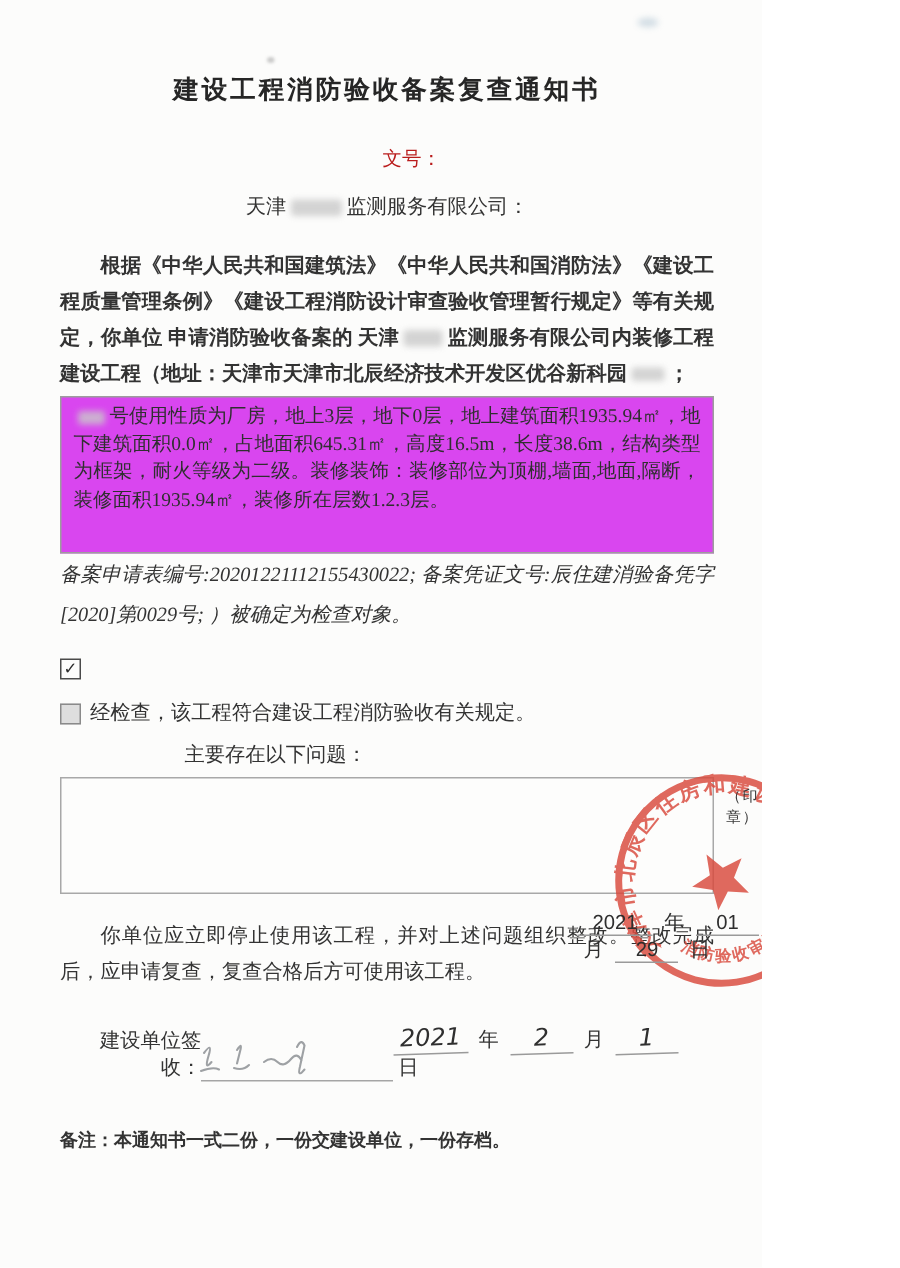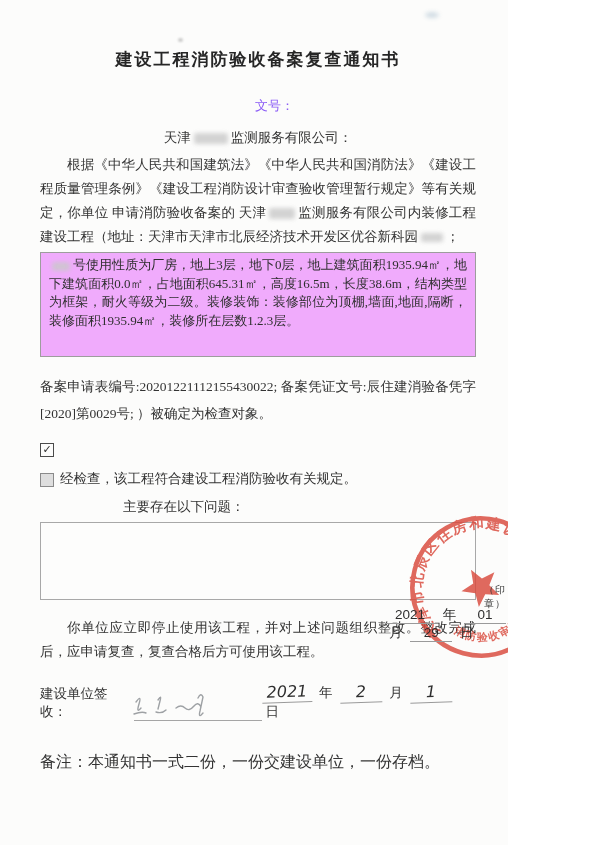--- a/index.html
+++ b/index.html
@@ -14,90 +14,90 @@
     padding:40px 32px 0 40px;
   }
   .scan-smudge1{position:absolute;left:425px;top:12px;width:14px;height:6px;background:#9db6c8;opacity:.45;border-radius:50%;filter:blur(2px);}
   .scan-smudge2{position:absolute;left:178px;top:38px;width:5px;height:4px;background:#9a9a9a;opacity:.5;border-radius:50%;filter:blur(1px);}
 
   .doc-title{
     text-align:center;font-size:17px;font-weight:bold;color:#262626;
     letter-spacing:2px;margin-top:8px;
   }
   .docno-row{display:flex;align-items:flex-end;margin:26px 0 0 215px;font-size:13px;}
-  .docno-label{white-space:nowrap;color:#8b5cf6;text-align:right;}
+  .docno-label{white-space:nowrap;color:#b91c1c;text-align:right;}
   .docno-value{
     flex:1;border-bottom:1px solid #8f8f8f;padding:0 2px 1px 4px;
     font-family:"Liberation Sans","DejaVu Sans",sans-serif;font-weight:bold;
     font-size:13px;color:#2c2c2c;white-space:nowrap;
   }
   .addressee{margin-top:14px;font-size:13.5px;color:#333;text-align:center;}
   .para{font-size:13.5px;line-height:24px;text-align:justify;color:#333;}
   .para.indent{text-indent:2em;}
-  .intro{margin-top:6px;}
+  .intro{margin-top:18px;font-weight:bold;}
 
   .redact{
     display:inline-block;height:11px;background:#c9c9c9;border-radius:2px;
     filter:blur(2px);vertical-align:middle;margin:0 3px;opacity:.8;
   }
   .redact.w1{width:34px;}
   .redact.w2{width:26px;}
   .redact.w3{width:22px;height:9px;}
   .redact.w4{width:18px;height:9px;}
 
   .project-box{
     margin-top:3px;border:1px solid #9d9d9d;
     padding:3px 8px 26px 8px;
     font-size:13px;line-height:18.5px;color:#2f2f2f;text-align:justify;
-    background:#f0abfc;
+    background:#d946ef;
   }
-  .record{margin-top:16px;line-height:27px;}
+  .record{margin-top:0;line-height:27px;font-style:italic;}
 
   .cb-row{display:flex;align-items:flex-start;margin-top:13px;font-size:13.5px;color:#333;}
   .cb-box{
     flex:none;width:12px;height:12px;border:1.5px solid #4a4a4a;margin:3px 6px 0 0;
     font-size:11px;line-height:11px;text-align:center;font-weight:bold;color:#2b2b2b;
     font-family:"DejaVu Sans",sans-serif;
   }
   .cb-row.second .cb-box{background:#dedede;border-color:#8a8a8a;}
   .problems-label{margin:10px 0 0 83px;font-size:13.5px;color:#333;}
   .problems-box{
     margin-top:6px;height:76px;border:1px solid #a8a8a8;background:#fdfdfc;
   }
   .closing{margin-top:16px;}
 
   .stamp-wrap{position:absolute;left:404px;top:510px;width:154px;height:154px;pointer-events:none;}
   .stamp-note{
-    position:absolute;left:484px;top:583px;font-size:10px;color:#3a3a3a;
+    position:absolute;left:484px;top:524px;font-size:10px;color:#3a3a3a;
     letter-spacing:1px;
   }
   .issue-date{
     position:absolute;left:385px;top:606px;font-size:13.5px;color:#2e2e2e;
     font-family:"Liberation Sans","DejaVu Sans",sans-serif;
   }
   .u{display:inline-block;border-bottom:1px solid #9a9a9a;text-align:center;padding:0 2px 1px 2px;}
   .u.uy{min-width:46px;}
   .u.um{min-width:38px;}
   .u.ud{min-width:38px;}
   .date-kanji{font-family:"Liberation Serif","DejaVu Serif",serif;margin:0 4px;}
 
   .sign-row{
     position:absolute;left:40px;right:32px;top:682px;
     display:flex;align-items:flex-end;justify-content:space-between;
     font-size:13.5px;color:#333;
   }
-  .sign-left{display:flex;align-items:flex-end;}
+  .sign-left{display:flex;align-items:flex-end;text-align:right;}
   .sign-line{width:128px;border-bottom:1px solid #a5a5a5;position:relative;height:22px;}
   .sig-svg{position:absolute;left:-6px;bottom:-4px;}
   .hand{
     font-family:"DejaVu Sans",sans-serif;font-style:italic;
     color:#2f2f2f;font-size:16px;transform:rotate(-2deg);display:inline-block;
   }
   .sign-date{font-size:13.5px;color:#333;}
-  .note-row{position:absolute;left:40px;top:752px;font-size:16px;color:#333;}
+  .note-row{position:absolute;left:40px;top:752px;font-size:12px;color:#333;font-weight:bold;}
 </style>
 </head>
 <body>
 
 <div class="page">
   <div class="scan-smudge1"></div>
   <div class="scan-smudge2"></div>
 
   <div class="doc-title">建设工程消防验收备案复查通知书</div>
 

